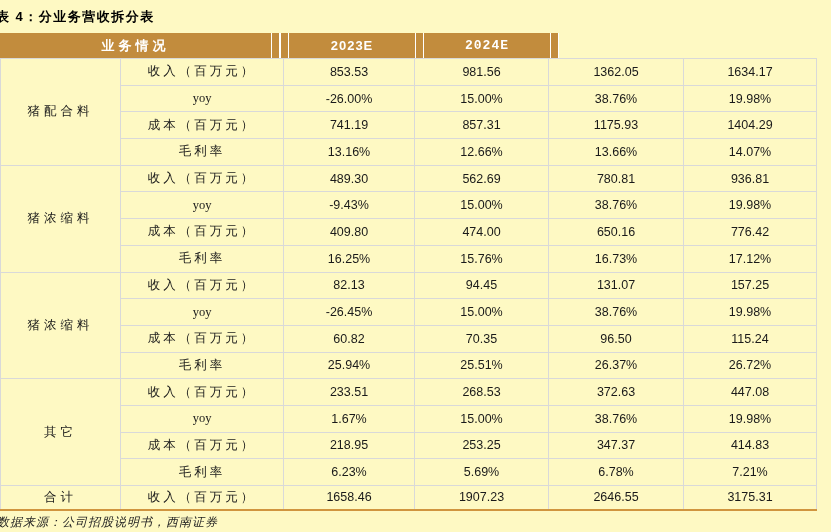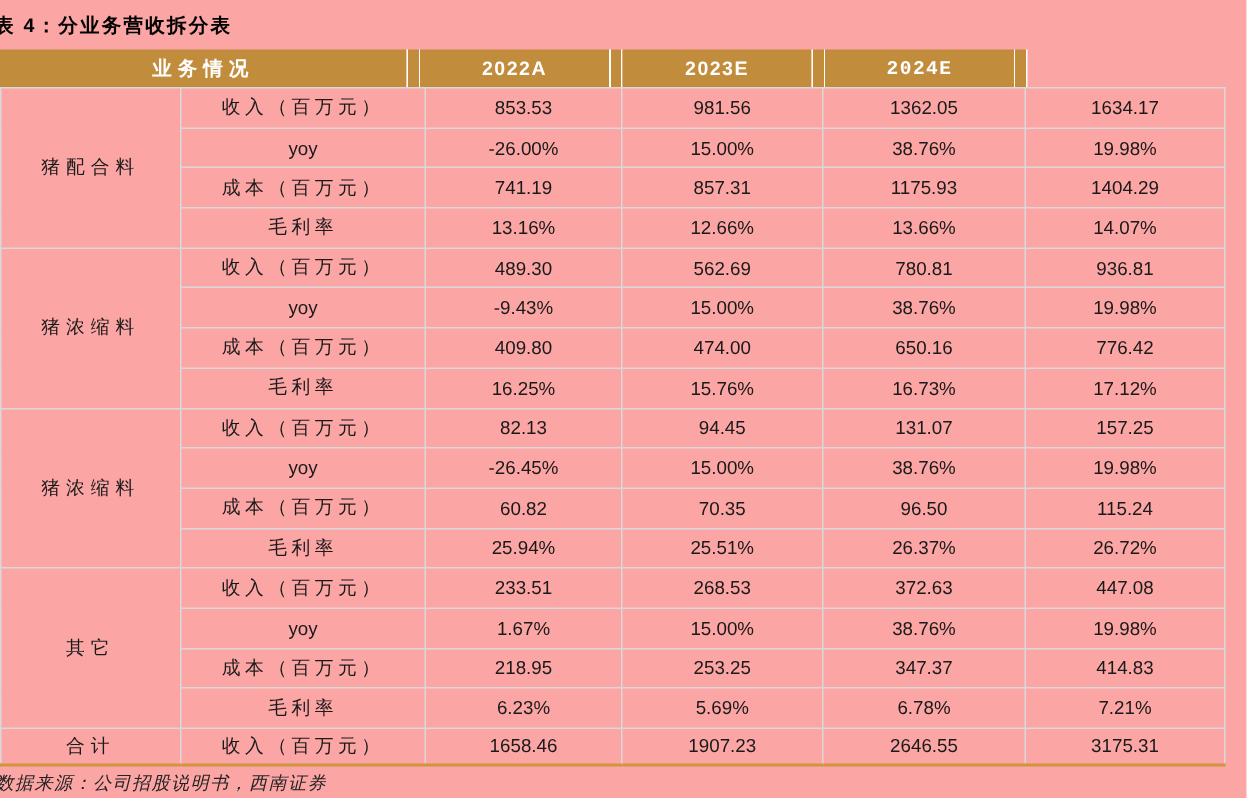--- a/index.html
+++ b/index.html
@@ -7,21 +7,21 @@
     --header_text:#FFFFFF;
     --grid_line:#D9D9D9;
     --accent_line:#D0953F;
     --text:#1A1A1A;
   }
   *{margin:0;padding:0;box-sizing:border-box;}
   html,body{background:#fff;}
   .page{
     position:relative;
     width:831px;height:532px;
-    background:#fca5a5;
+    background:#fef9c3;
     overflow:hidden;
     font-family:"Liberation Sans",sans-serif;
     color:var(--text);
   }
   .doc-title{
     position:absolute;top:8px;left:-4px;
     font-size:13px;font-weight:bold;
     letter-spacing:1.5px;
     color:#000;
     white-space:nowrap;
@@ -67,21 +67,21 @@
   }
   td.gname{
     border-left:0;
     font-family:"DejaVu Serif",serif;
     letter-spacing:4px;
   }
   td.metric{
     font-family:"DejaVu Serif",serif;
     letter-spacing:3px;
   }
-  td.metric.latin{font-family:Liberation Sans, sans-serif;letter-spacing:0;}
+  td.metric.latin{font-family:Liberation Serif, serif;letter-spacing:0;}
   td.num{font-family:"Liberation Sans",sans-serif;}
   tr.total td{border-bottom:2px solid var(--accent_line);}
   
   .src{
     position:absolute;top:514px;left:-3px;
     font-family:"DejaVu Serif",serif;
     font-style:italic;
     font-size:12px;
     letter-spacing:1px;
     color:#222;
@@ -91,21 +91,20 @@
 </head>
 <body>
 
 <div class="page">
 
   <div class="doc-title">表 4：分业务营收拆分表</div>
 
   <div class="hdr">
     <div class="hcell biz">业务情况</div>
     <div class="hsep"></div>
-    <div class="hcell y1">2022A</div>
     <div class="hsep"></div>
     <div class="hcell y2">2023E</div>
     <div class="hsep"></div>
     <div class="hcell y3">2024E</div>
     <div class="hsep"></div>
   </div>
 
   <table class="data">
     <colgroup>
       <col style="width:120px">

